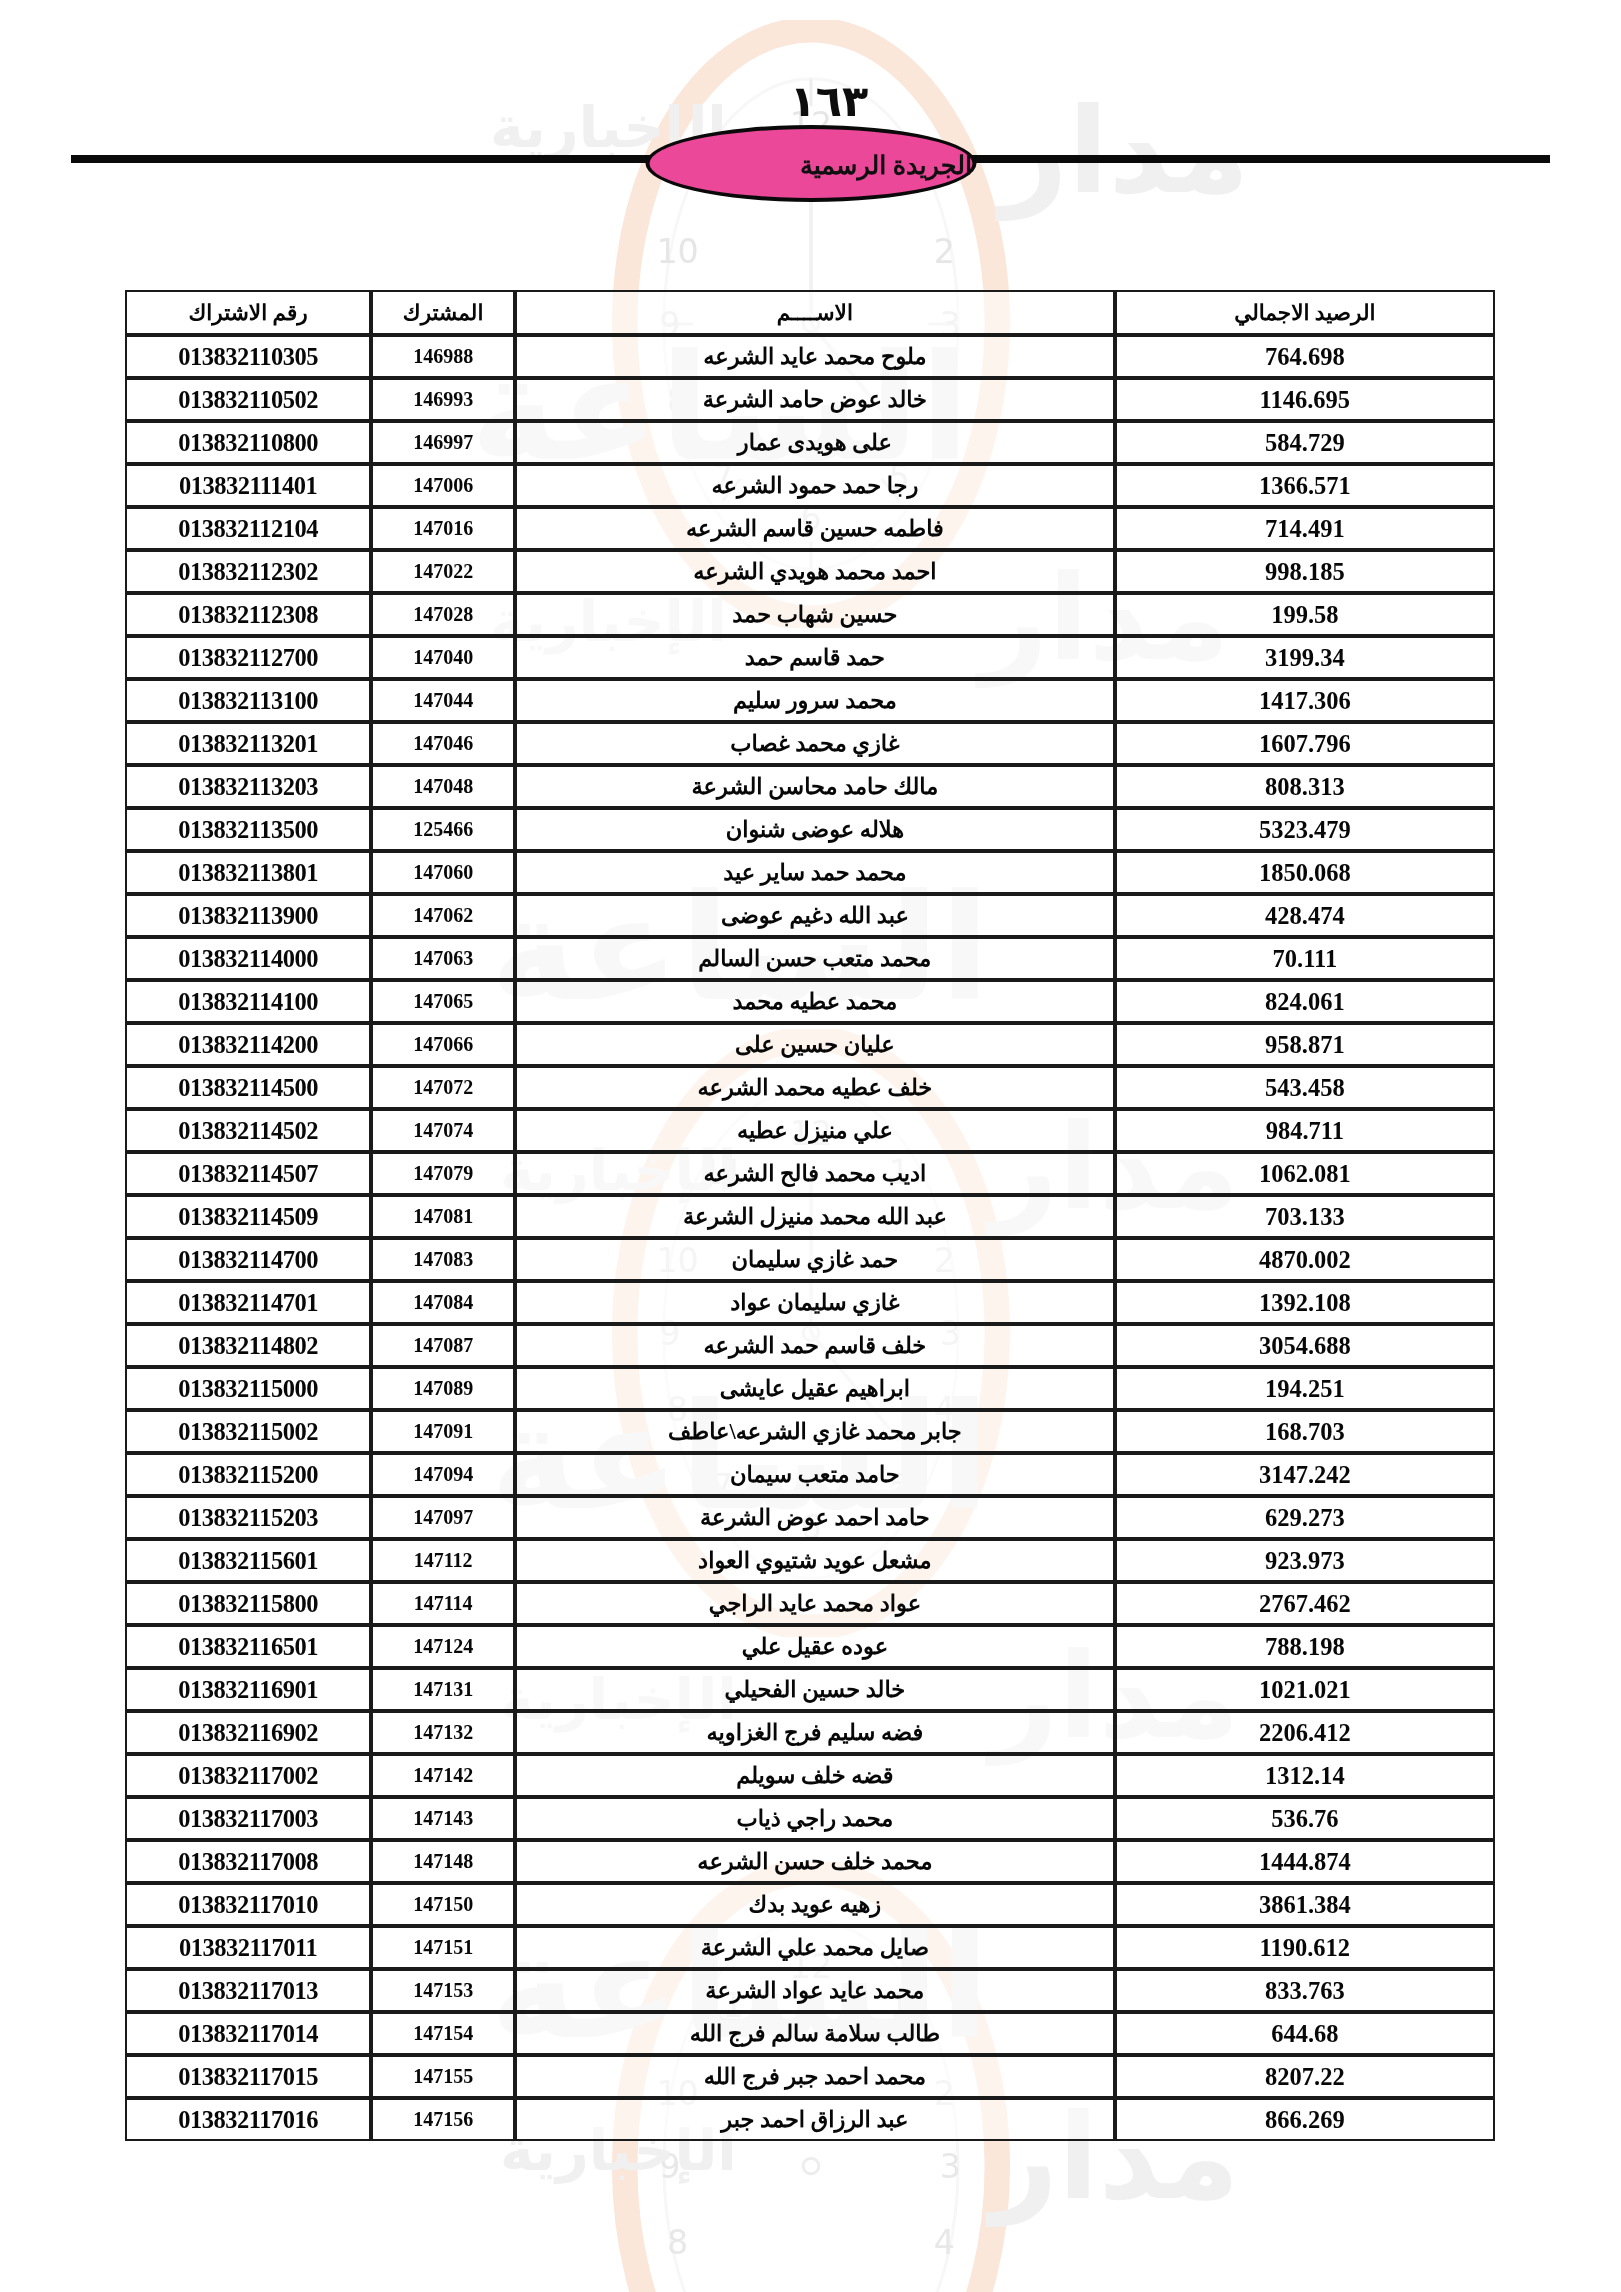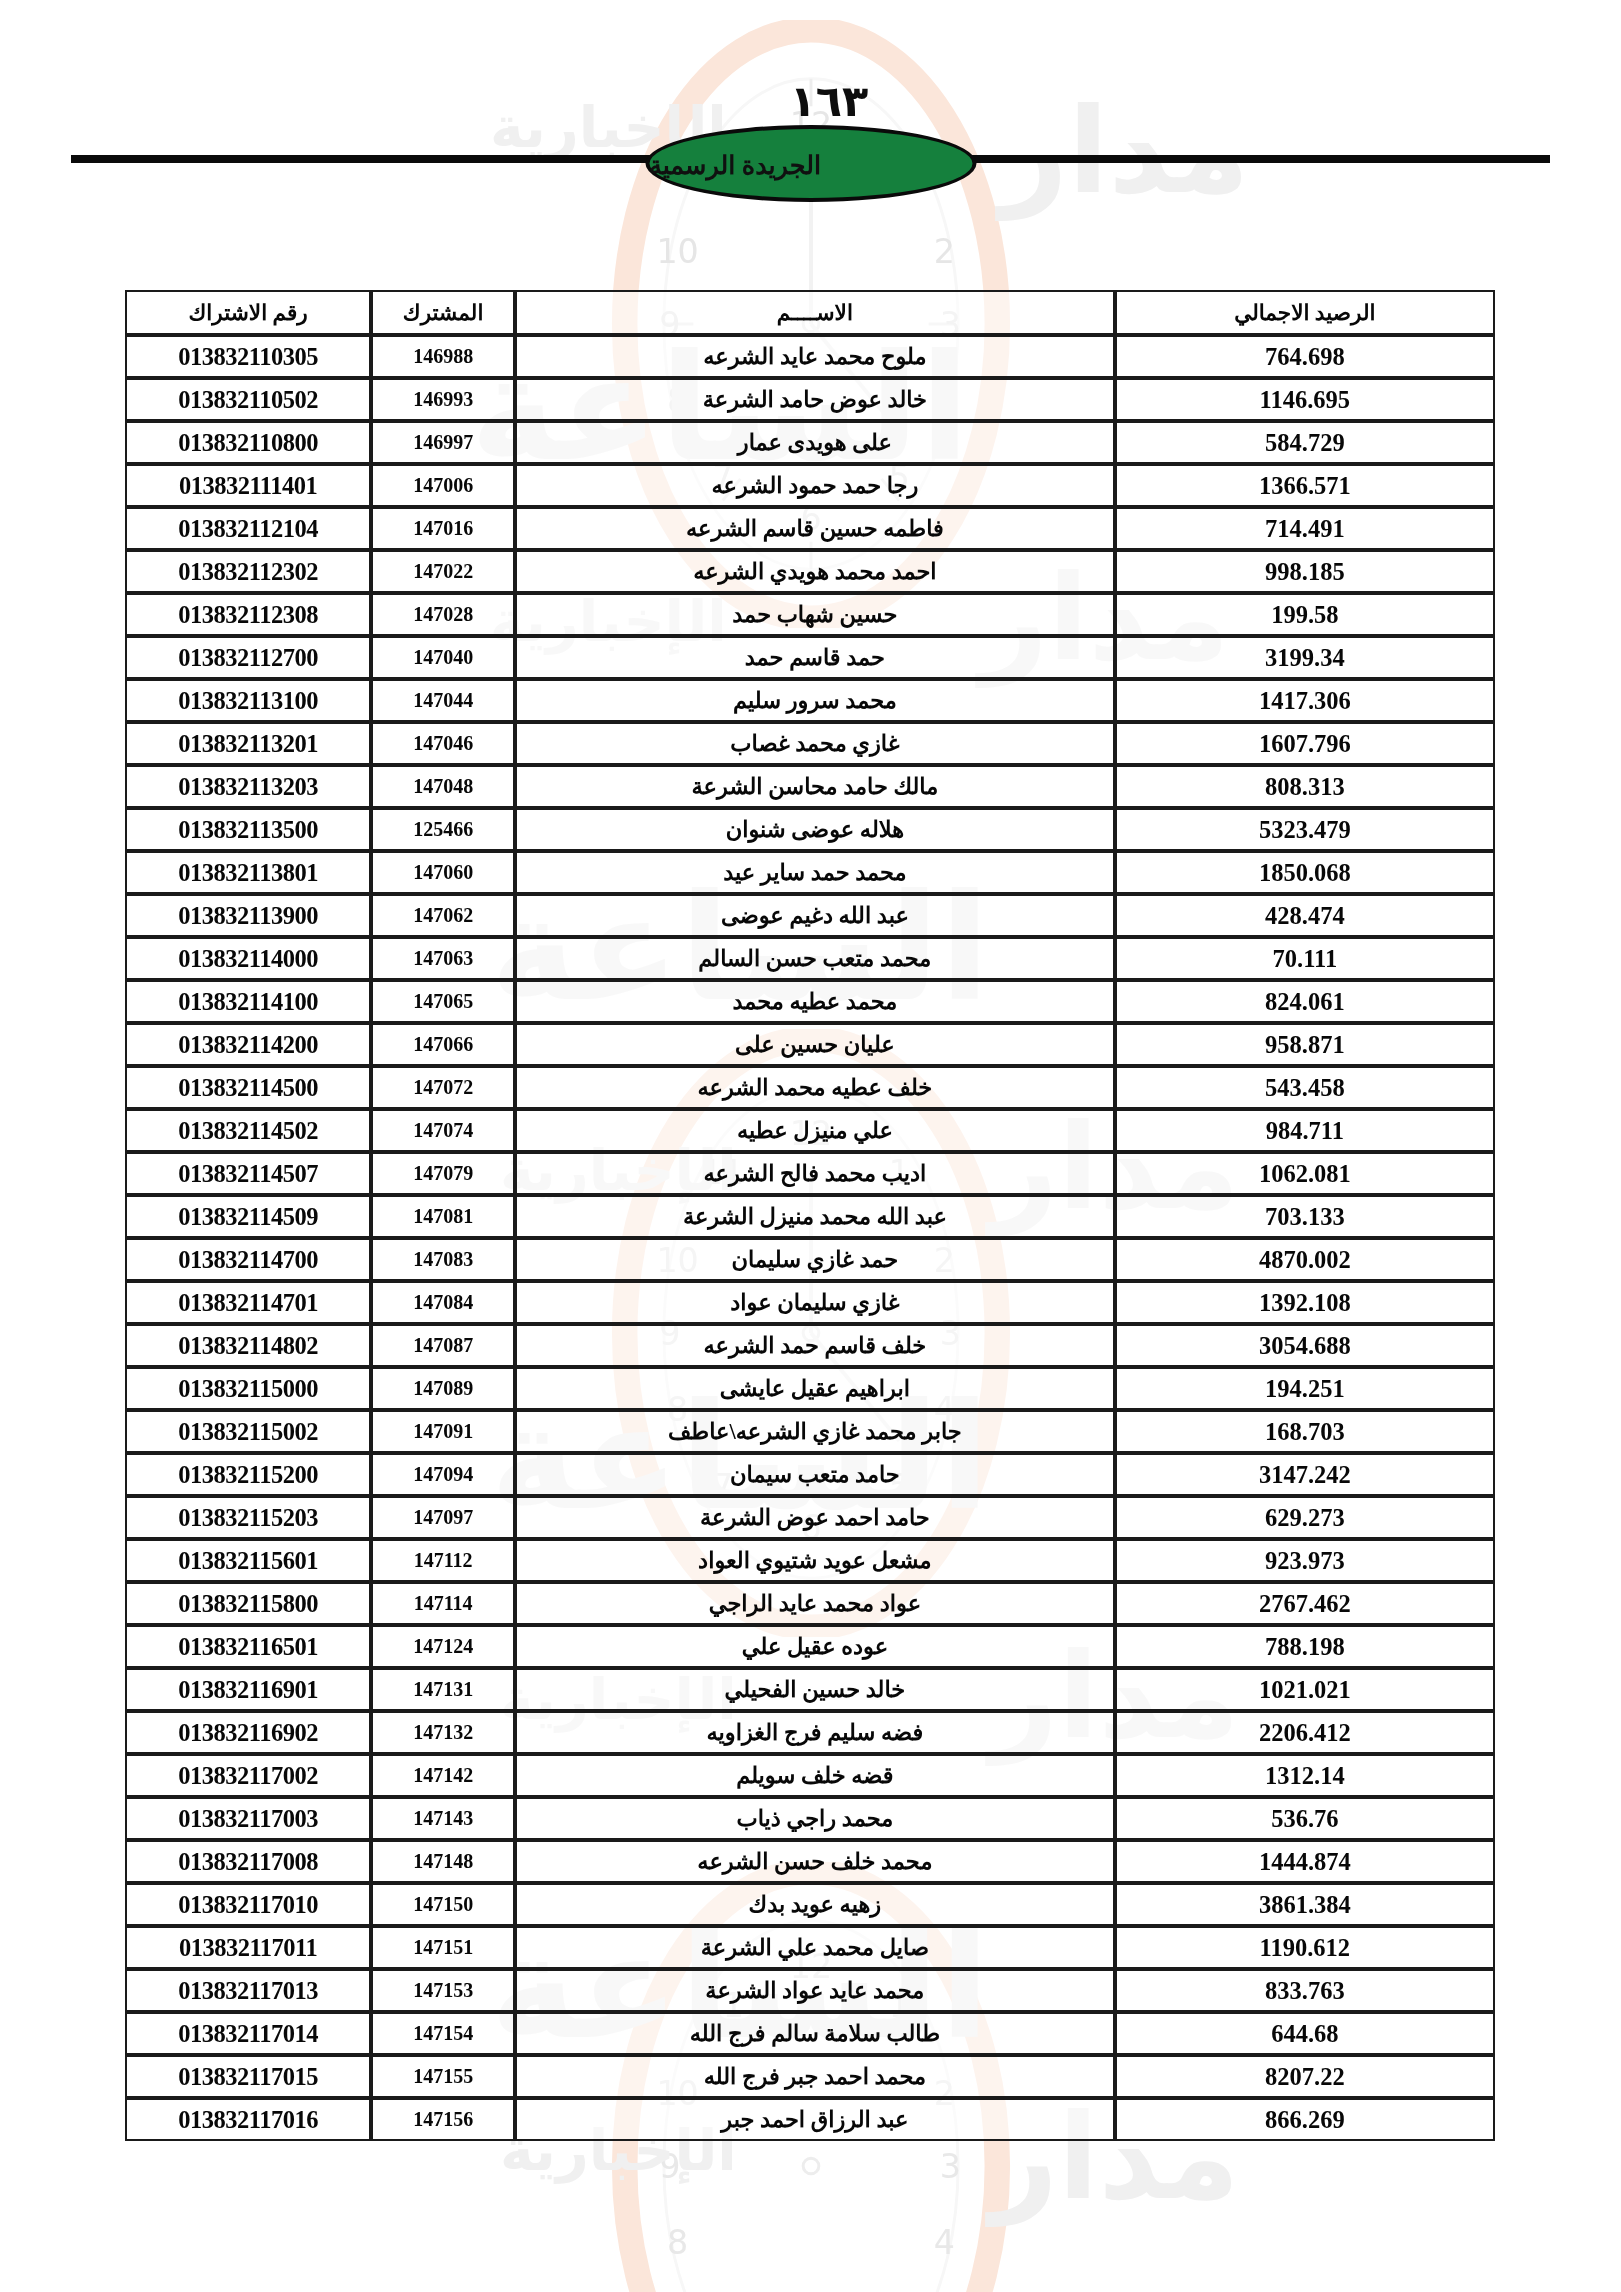--- a/index.html
+++ b/index.html
@@ -61,24 +61,24 @@
   }
   #gazette-oval{
     position:absolute;
     top:125px;
     left:50%;
     transform:translateX(-50%);
     width:323px;
     height:69px;
     border:4.9px solid #0a0a0a;
     border-radius:50%;
-    background:#15803d;
+    background:#ec4899;
     display:flex;
     align-items:center;
-    justify-content:flex-end;
+    justify-content:flex-start;
   }
   #gazette-oval span{
     font-family:"Liberation Serif","DejaVu Serif",serif;
     font-size:25.5px;
     font-weight:bold;
     color:#101010;
     margin-top:3.9px;
   }
 
   

